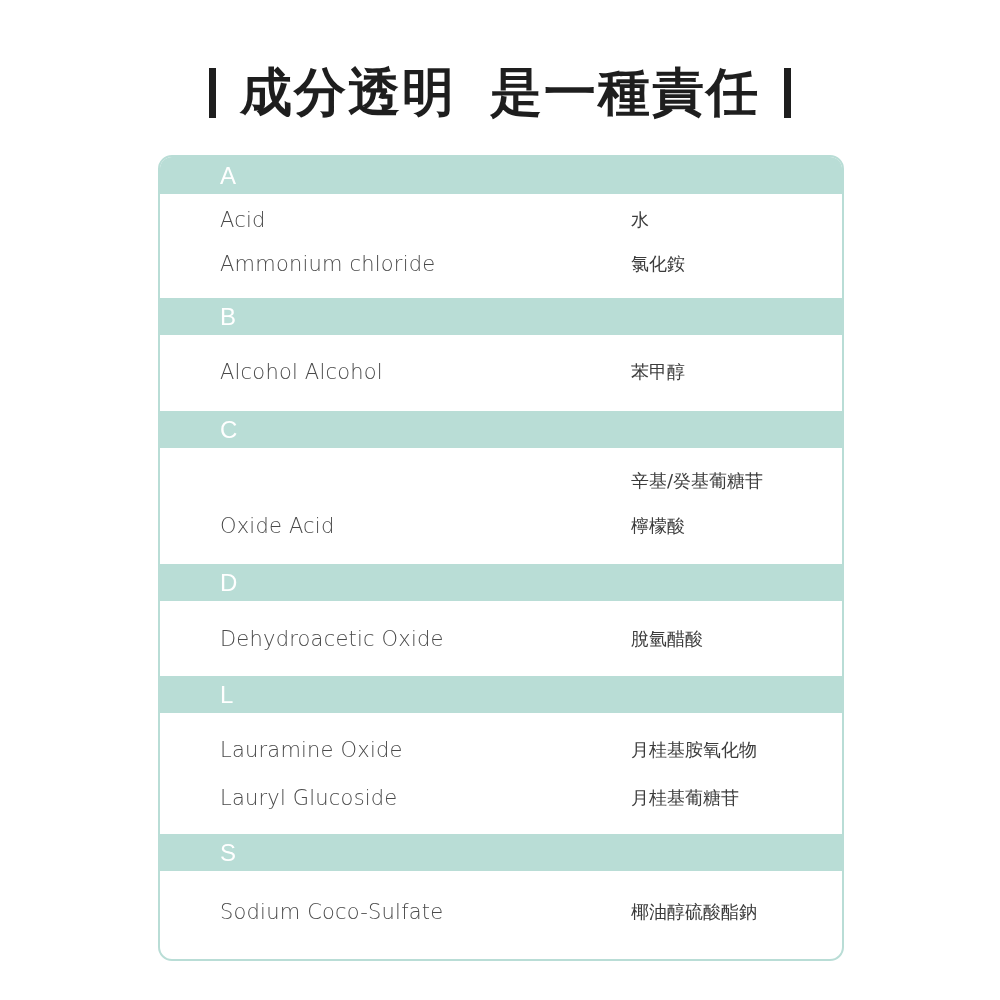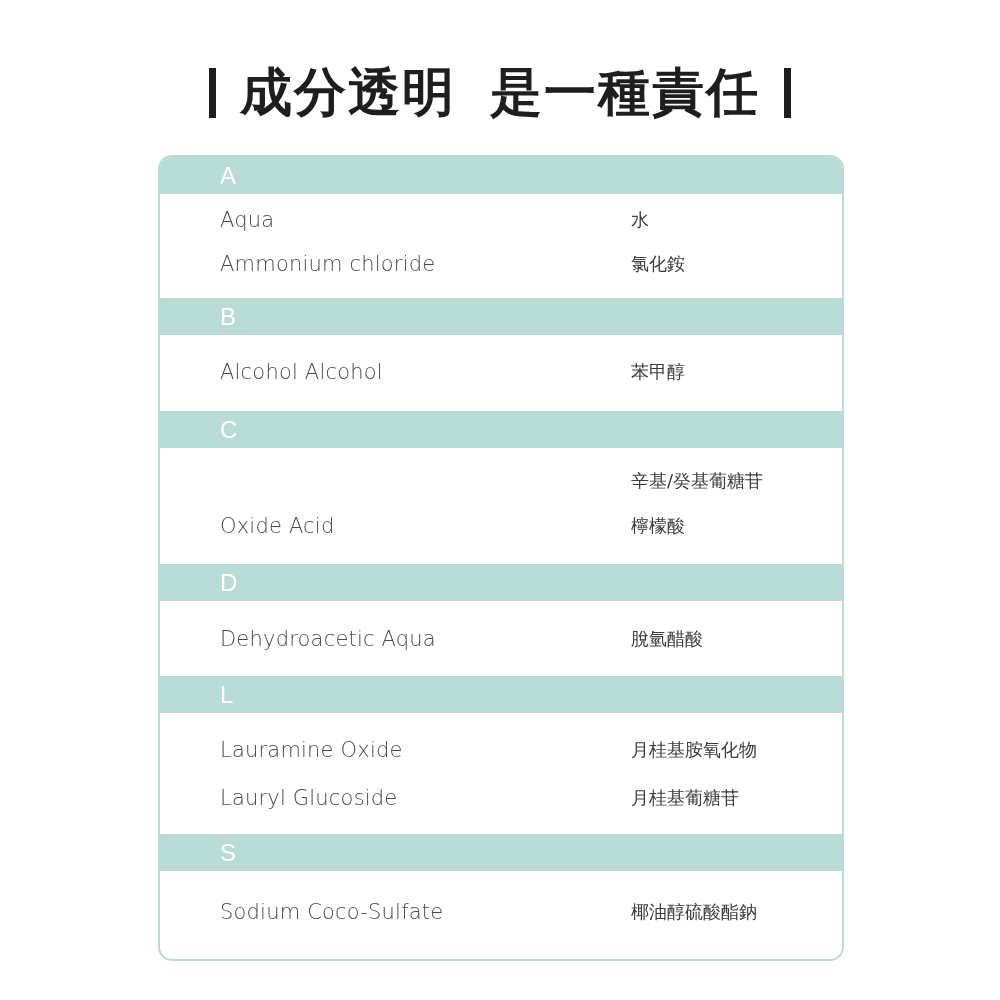--- a/index.html
+++ b/index.html
@@ -38,21 +38,21 @@
   <span>是一種責任</span>
   <span class="bar"></span>
 </div>
 
 <div class="card">
 
   <div class="hdr" style="top:0px">
     <span>A</span>
   </div>
   <div class="row" style="top:48px">
-    <span class="en">Aqua</span>
+    <span class="en">Acid</span>
     <span class="zh">水</span>
   </div>
   <div class="row" style="top:92px">
     <span class="en">Ammonium chloride</span>
     <span class="zh">氯化銨</span>
   </div>
 
   <div class="hdr" style="top:141px">
     <span>B</span>
   </div>
@@ -69,21 +69,21 @@
   </div>
   <div class="row" style="top:354px">
     <span class="en">Oxide Acid</span>
     <span class="zh">檸檬酸</span>
   </div>
 
   <div class="hdr" style="top:407px">
     <span>D</span>
   </div>
   <div class="row" style="top:467px">
-    <span class="en">Dehydroacetic Aqua</span>
+    <span class="en">Dehydroacetic Oxide</span>
     <span class="zh">脫氫醋酸</span>
   </div>
 
   <div class="hdr" style="top:519px">
     <span>L</span>
   </div>
   <div class="row" style="top:578px">
     <span class="en">Lauramine Oxide</span>
     <span class="zh">月桂基胺氧化物</span>
   </div>

